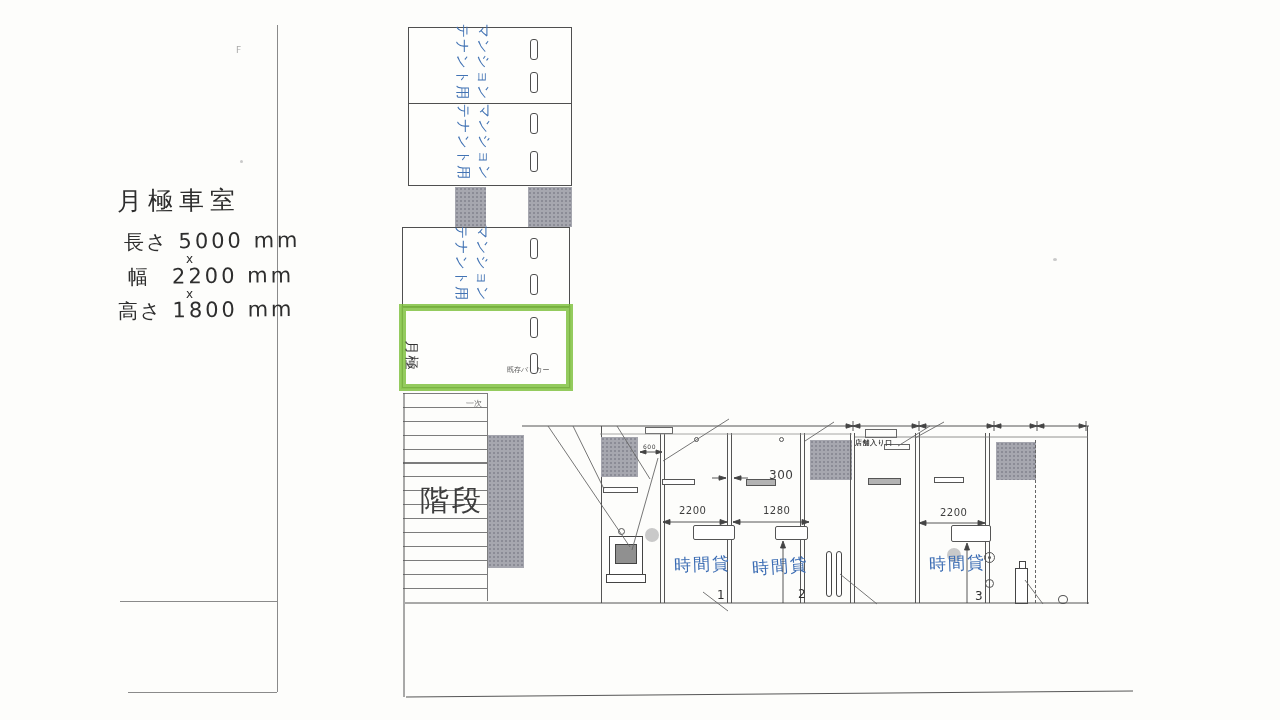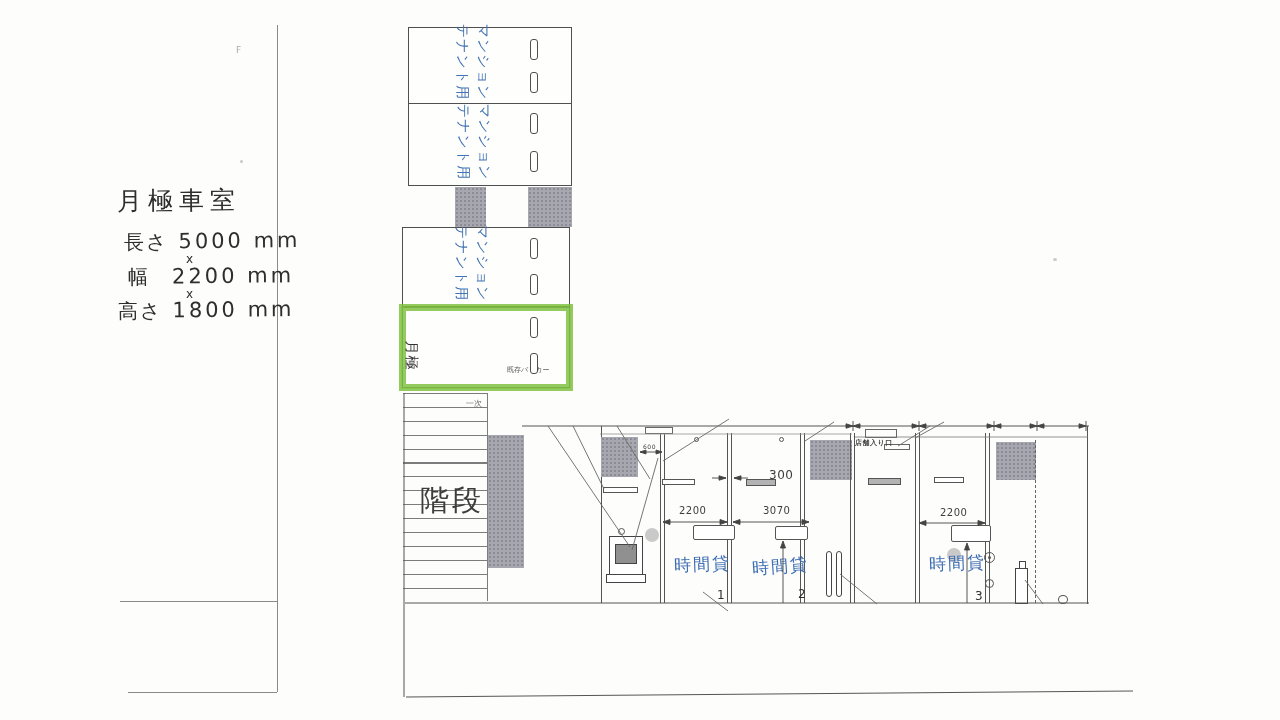--- a/index.html
+++ b/index.html
@@ -157,21 +157,21 @@
   <div class="abs ext-body" style="left:1015px;top:568px;width:13px;height:36px;"></div>
 
   <div class="abs blue-hw" style="left:674px;top:553px;transform:rotate(-2deg);">時間貸</div>
   <div class="abs blue-hw" style="left:752px;top:555px;transform:rotate(-4deg);">時間貸</div>
   <div class="abs blue-hw" style="left:929px;top:552px;transform:rotate(-2deg);">時間貸</div>
   <div class="abs stall-num" style="left:717px;top:588px;">1</div>
   <div class="abs stall-num" style="left:798px;top:587px;">2</div>
   <div class="abs stall-num" style="left:975px;top:589px;">3</div>
 
   <div class="abs dimtxt" style="left:679px;top:505px;">2200</div>
-  <div class="abs dimtxt" style="left:763px;top:505px;">3070</div>
+  <div class="abs dimtxt" style="left:763px;top:505px;">1280</div>
   <div class="abs dimtxt" style="left:940px;top:507px;">2200</div>
   <div class="abs dimtxt" style="left:729px;top:468px;font-size:12px;padding-left:40px;">300</div>
   <div class="abs dimtxt" style="left:643px;top:443px;font-size:6px;">600</div>
 
   <svg class="abs" style="left:0;top:0;" width="1280" height="720" viewBox="0 0 1280 720">
     <g stroke="#555" stroke-width="1" fill="none">
       <line x1="404" y1="393" x2="404" y2="697"></line>
       <line x1="406" y1="697" x2="1133" y2="691"></line>
       <line x1="405" y1="603" x2="1089" y2="603"></line>
       <line x1="522" y1="426" x2="1089" y2="426"></line>

